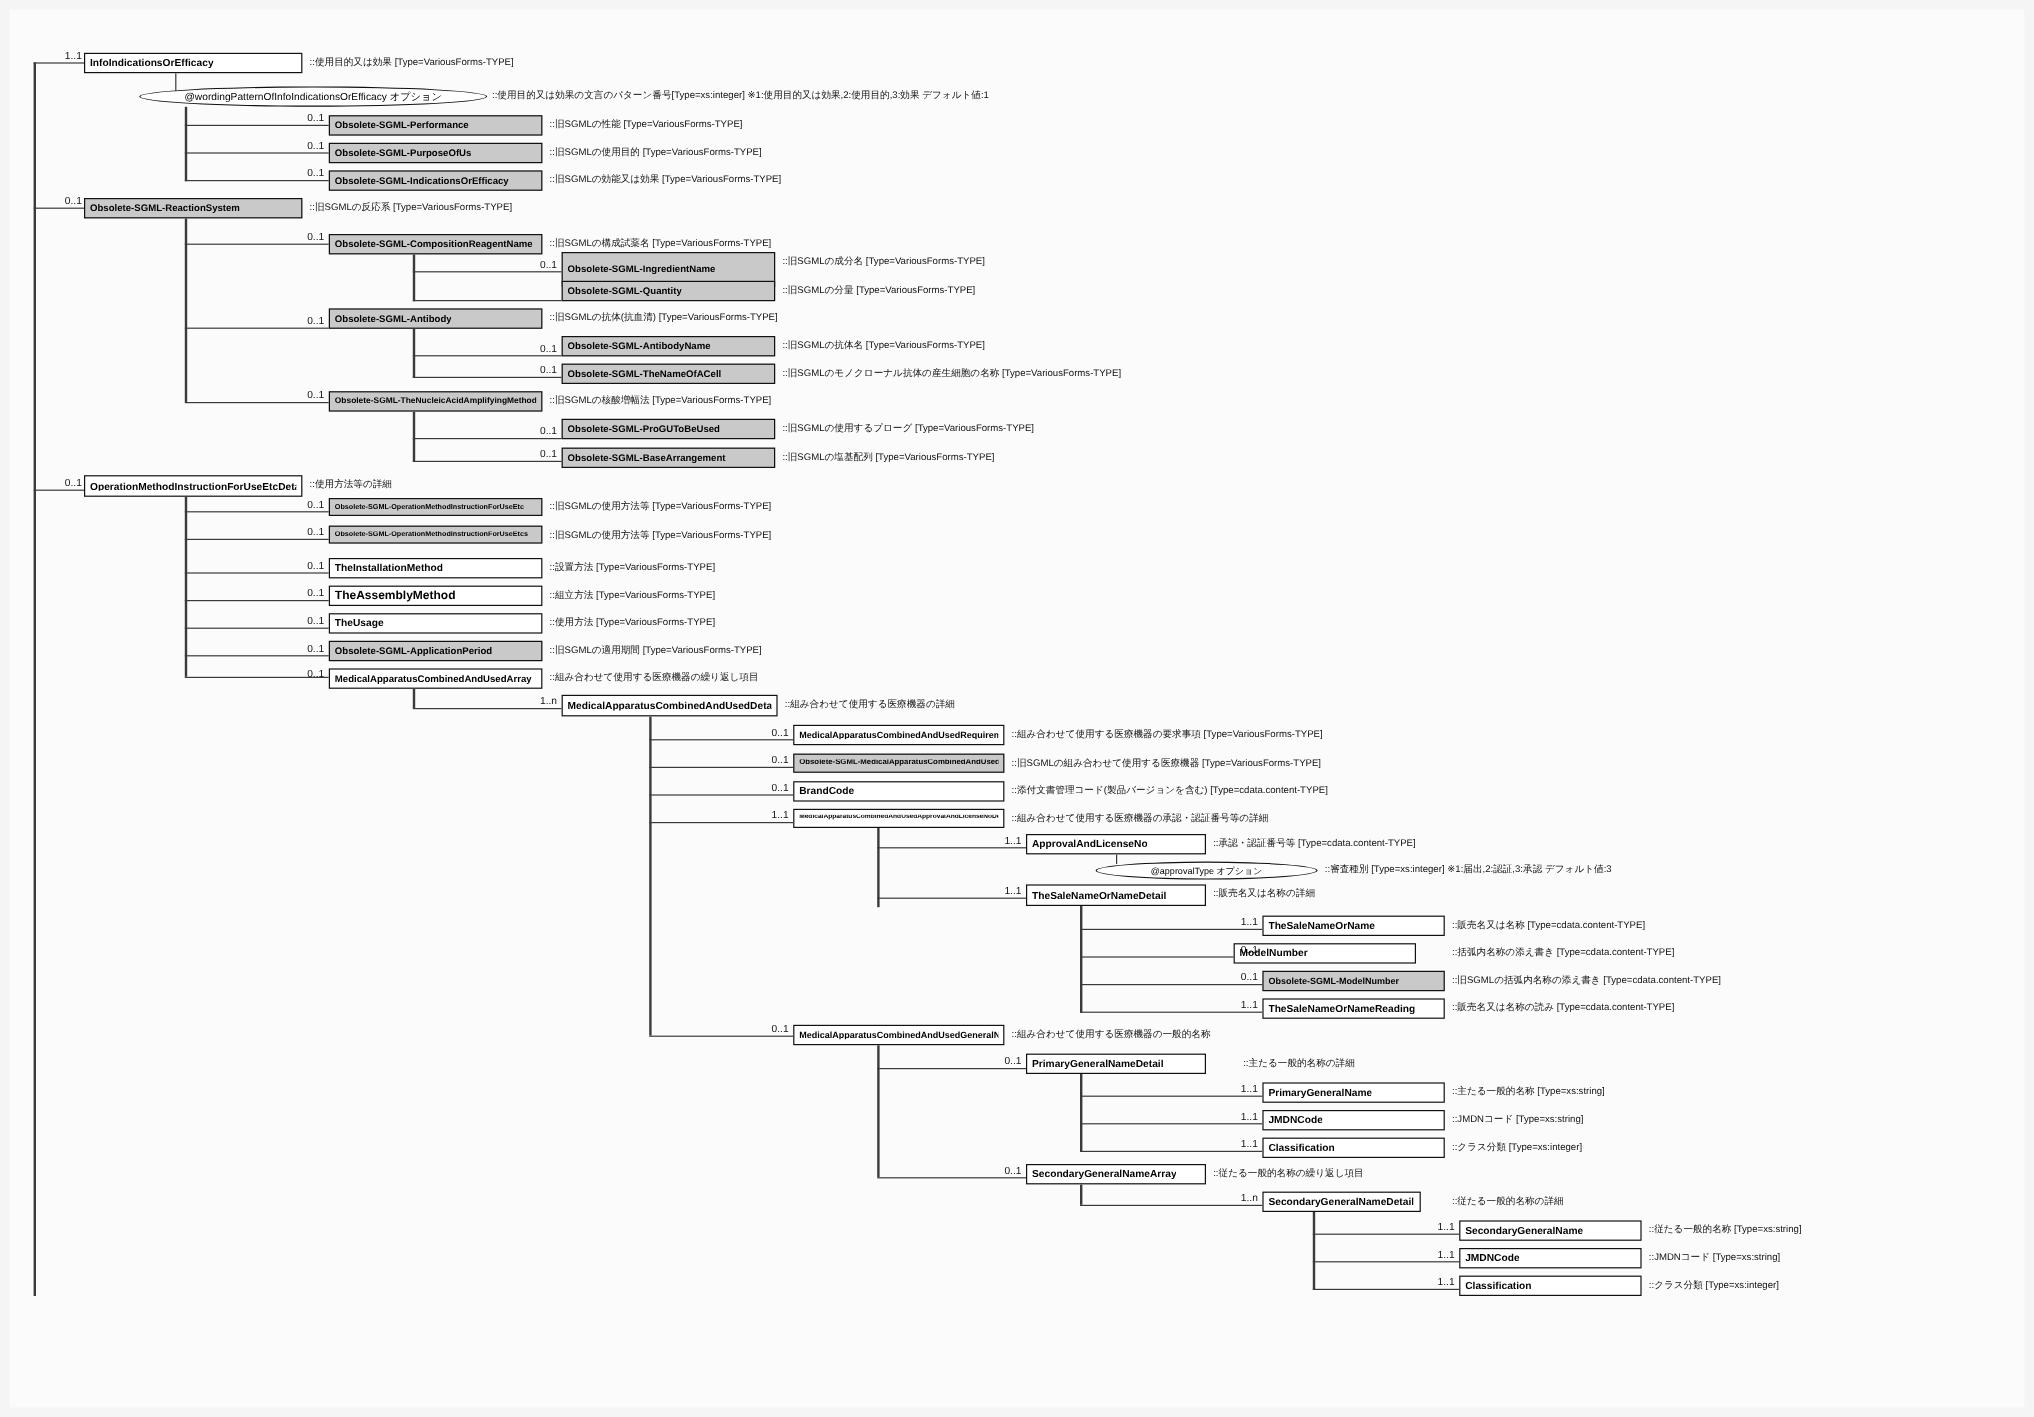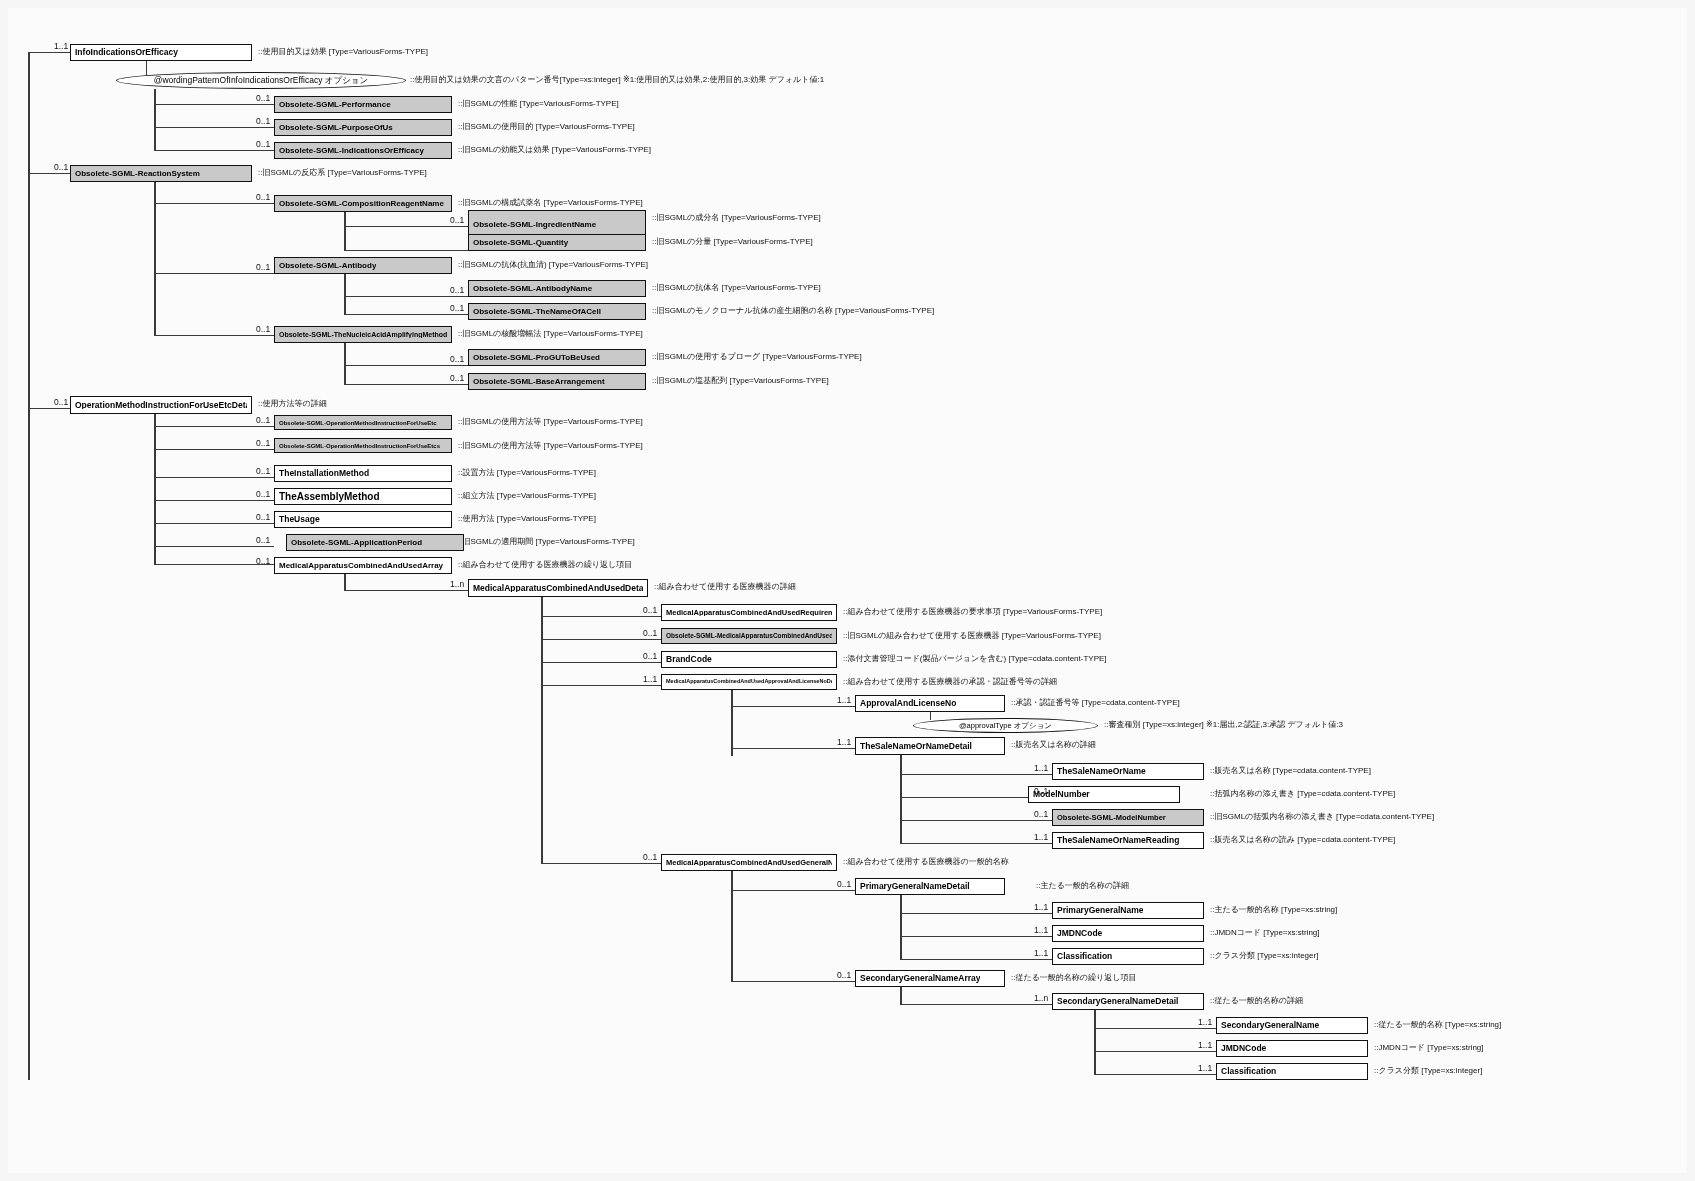--- a/index.html
+++ b/index.html
@@ -189,21 +189,21 @@
 
     <div class="ln h" style="left:146px;top:515px;width:120px;"></div>
     <div class="card" style="left:248px;top:505px;">0..1</div>
     <div class="node" style="left:266px;top:503px;width:178px;height:17px;">
       <span class="nm" style="font-size:8.5px;font-weight:bold;">TheUsage</span>
     </div>
     <div class="desc" style="left:450px;top:507px;font-size:8px;">::使用方法 [Type=VariousForms-TYPE]</div>
 
     <div class="ln h" style="left:146px;top:538px;width:120px;"></div>
     <div class="card" style="left:248px;top:528px;">0..1</div>
-    <div class="node shaded" style="left:278px;top:526px;width:178px;height:17px;">
+    <div class="node shaded" style="left:266px;top:526px;width:178px;height:17px;">
       <span class="nm" style="font-size:8px;font-weight:bold;">Obsolete-SGML-ApplicationPeriod</span>
     </div>
     <div class="desc" style="left:450px;top:530px;font-size:8px;">::旧SGMLの適用期間 [Type=VariousForms-TYPE]</div>
 
     <div class="ln h" style="left:146px;top:556px;width:120px;"></div>
     <div class="card" style="left:248px;top:549px;">0..1</div>
     <div class="node" style="left:266px;top:549px;width:178px;height:17px;">
       <span class="nm" style="font-size:8px;font-weight:bold;">MedicalApparatusCombinedAndUsedArray</span>
     </div>
     <div class="desc" style="left:450px;top:553px;font-size:8px;">::組み合わせて使用する医療機器の繰り返し項目</div>
@@ -339,21 +339,21 @@
     <div class="ln h" style="left:723px;top:973px;width:124px;"></div>
     <div class="card" style="left:829px;top:963px;">0..1</div>
     <div class="node" style="left:847px;top:962px;width:150px;height:17px;">
       <span class="nm" style="font-size:8.5px;font-weight:bold;">SecondaryGeneralNameArray</span>
     </div>
     <div class="desc" style="left:1003px;top:966px;font-size:8px;">::従たる一般的名称の繰り返し項目</div>
 
     <div class="spine" style="left:892px;top:979px;height:17px;"></div>
     <div class="ln h" style="left:892px;top:996px;width:152px;"></div>
     <div class="card" style="left:1026px;top:986px;">1..n</div>
-    <div class="node" style="left:1044px;top:985px;width:152px;height:17px;">
+    <div class="node" style="left:1044px;top:985px;width:132px;height:17px;">
       <span class="nm" style="font-size:8.5px;font-weight:bold;">SecondaryGeneralNameDetail</span>
     </div>
     <div class="desc" style="left:1202px;top:989px;font-size:8px;">::従たる一般的名称の詳細</div>
 
     <div class="spine" style="left:1086px;top:1002px;height:65px;"></div>
 
     <div class="ln h" style="left:1086px;top:1020px;width:122px;"></div>
     <div class="card" style="left:1190px;top:1010px;">1..1</div>
     <div class="node" style="left:1208px;top:1009px;width:152px;height:17px;">
       <span class="nm" style="font-size:8.5px;font-weight:bold;">SecondaryGeneralName</span>

